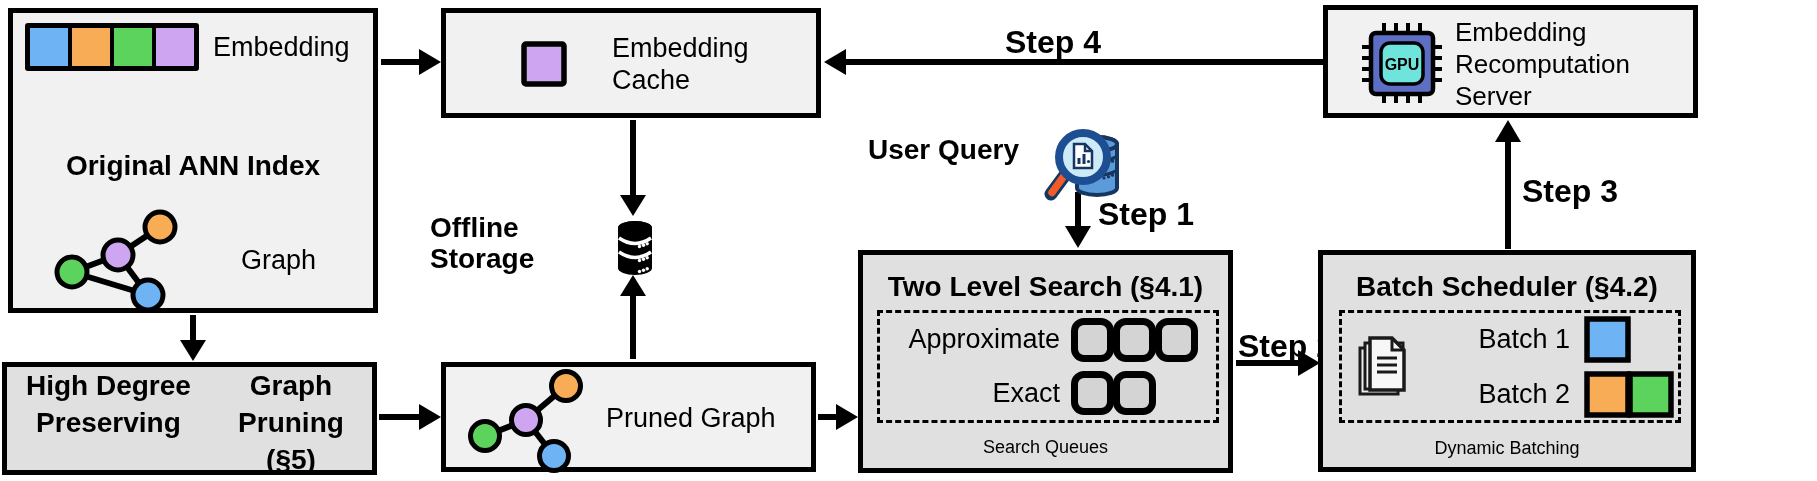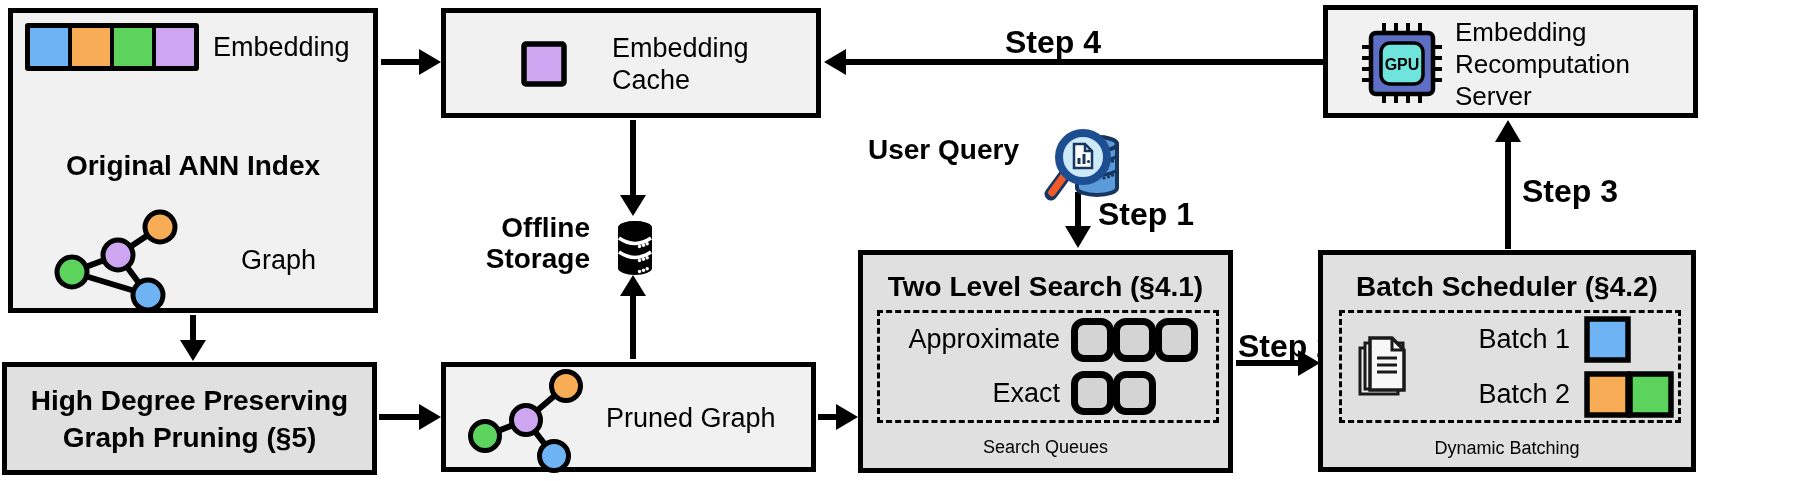--- a/index.html
+++ b/index.html
@@ -93,36 +93,36 @@
       <g stroke="#000" stroke-width="5">
         <circle cx="111" cy="22" r="15" fill="#F7AC55"></circle>
         <circle cx="23" cy="67" r="15" fill="#5CD35C"></circle>
         <circle cx="99" cy="90" r="15" fill="#6EB4F5"></circle>
         <circle cx="69" cy="50" r="15" fill="#CDA5F0"></circle>
       </g>
     </svg>
     <div class="abs t-reg" style="left:228px; top:232px;">Graph</div>
   </div>
 
-  <div class="box" style="left: 2px; top: 362px; width: 375px; height: 113px; display: flex; flex-direction: column; justify-content: center; background: rgb(224, 224, 224);">
+  <div class="box" style="left: 2px; top: 362px; width: 375px; height: 113px; display: flex; flex-direction: row; justify-content: center; background: rgb(224, 224, 224);">
     <div class="t-bold center" style="line-height:37px;">High Degree Preserving</div>
     <div class="t-bold center" style="line-height:37px;">Graph Pruning (§5)</div>
   </div>
 
   <div class="box" style="left: 441px; top: 8px; width: 380px; height: 110px; background: rgb(241, 241, 241);">
     <svg class="abs" style="left:74px; top:27px;" width="48" height="48">
       <rect x="4" y="4" width="40" height="40" rx="2" stroke="#000" stroke-width="5.5" fill="#CDA5F0"></rect>
     </svg>
     <div class="abs t-reg" style="left:166px; top:19px; line-height:32px;">
       <div>Embedding</div>
       <div>Cache</div>
     </div>
   </div>
 
-  <div class="abs t-bold" style="left:430px; top:212px; width:160px; text-align:right; line-height:31px;">
+  <div class="abs t-bold" style="left:430px; top:212px; width:160px; text-align:left; line-height:31px;">
     <div>Offline</div>
     <div>Storage</div>
   </div>
   <svg class="abs" style="left:616px; top:219px;" width="40" height="58">
     <path d="M2,9 a17,7 0 0 1 34,0 V49 a17,7 0 0 1 -34,0 Z" fill="#000"></path>
     <ellipse cx="19" cy="9" rx="17" ry="7" fill="#000"></ellipse>
     <path d="M3,19 Q19,30 35,19" fill="none" stroke="#fff" stroke-width="3.5"></path>
     <path d="M3,33 Q19,44 35,33" fill="none" stroke="#fff" stroke-width="3.5"></path>
     <g fill="#fff">
       <circle cx="23.5" cy="27.5" r="1.7"></circle>

